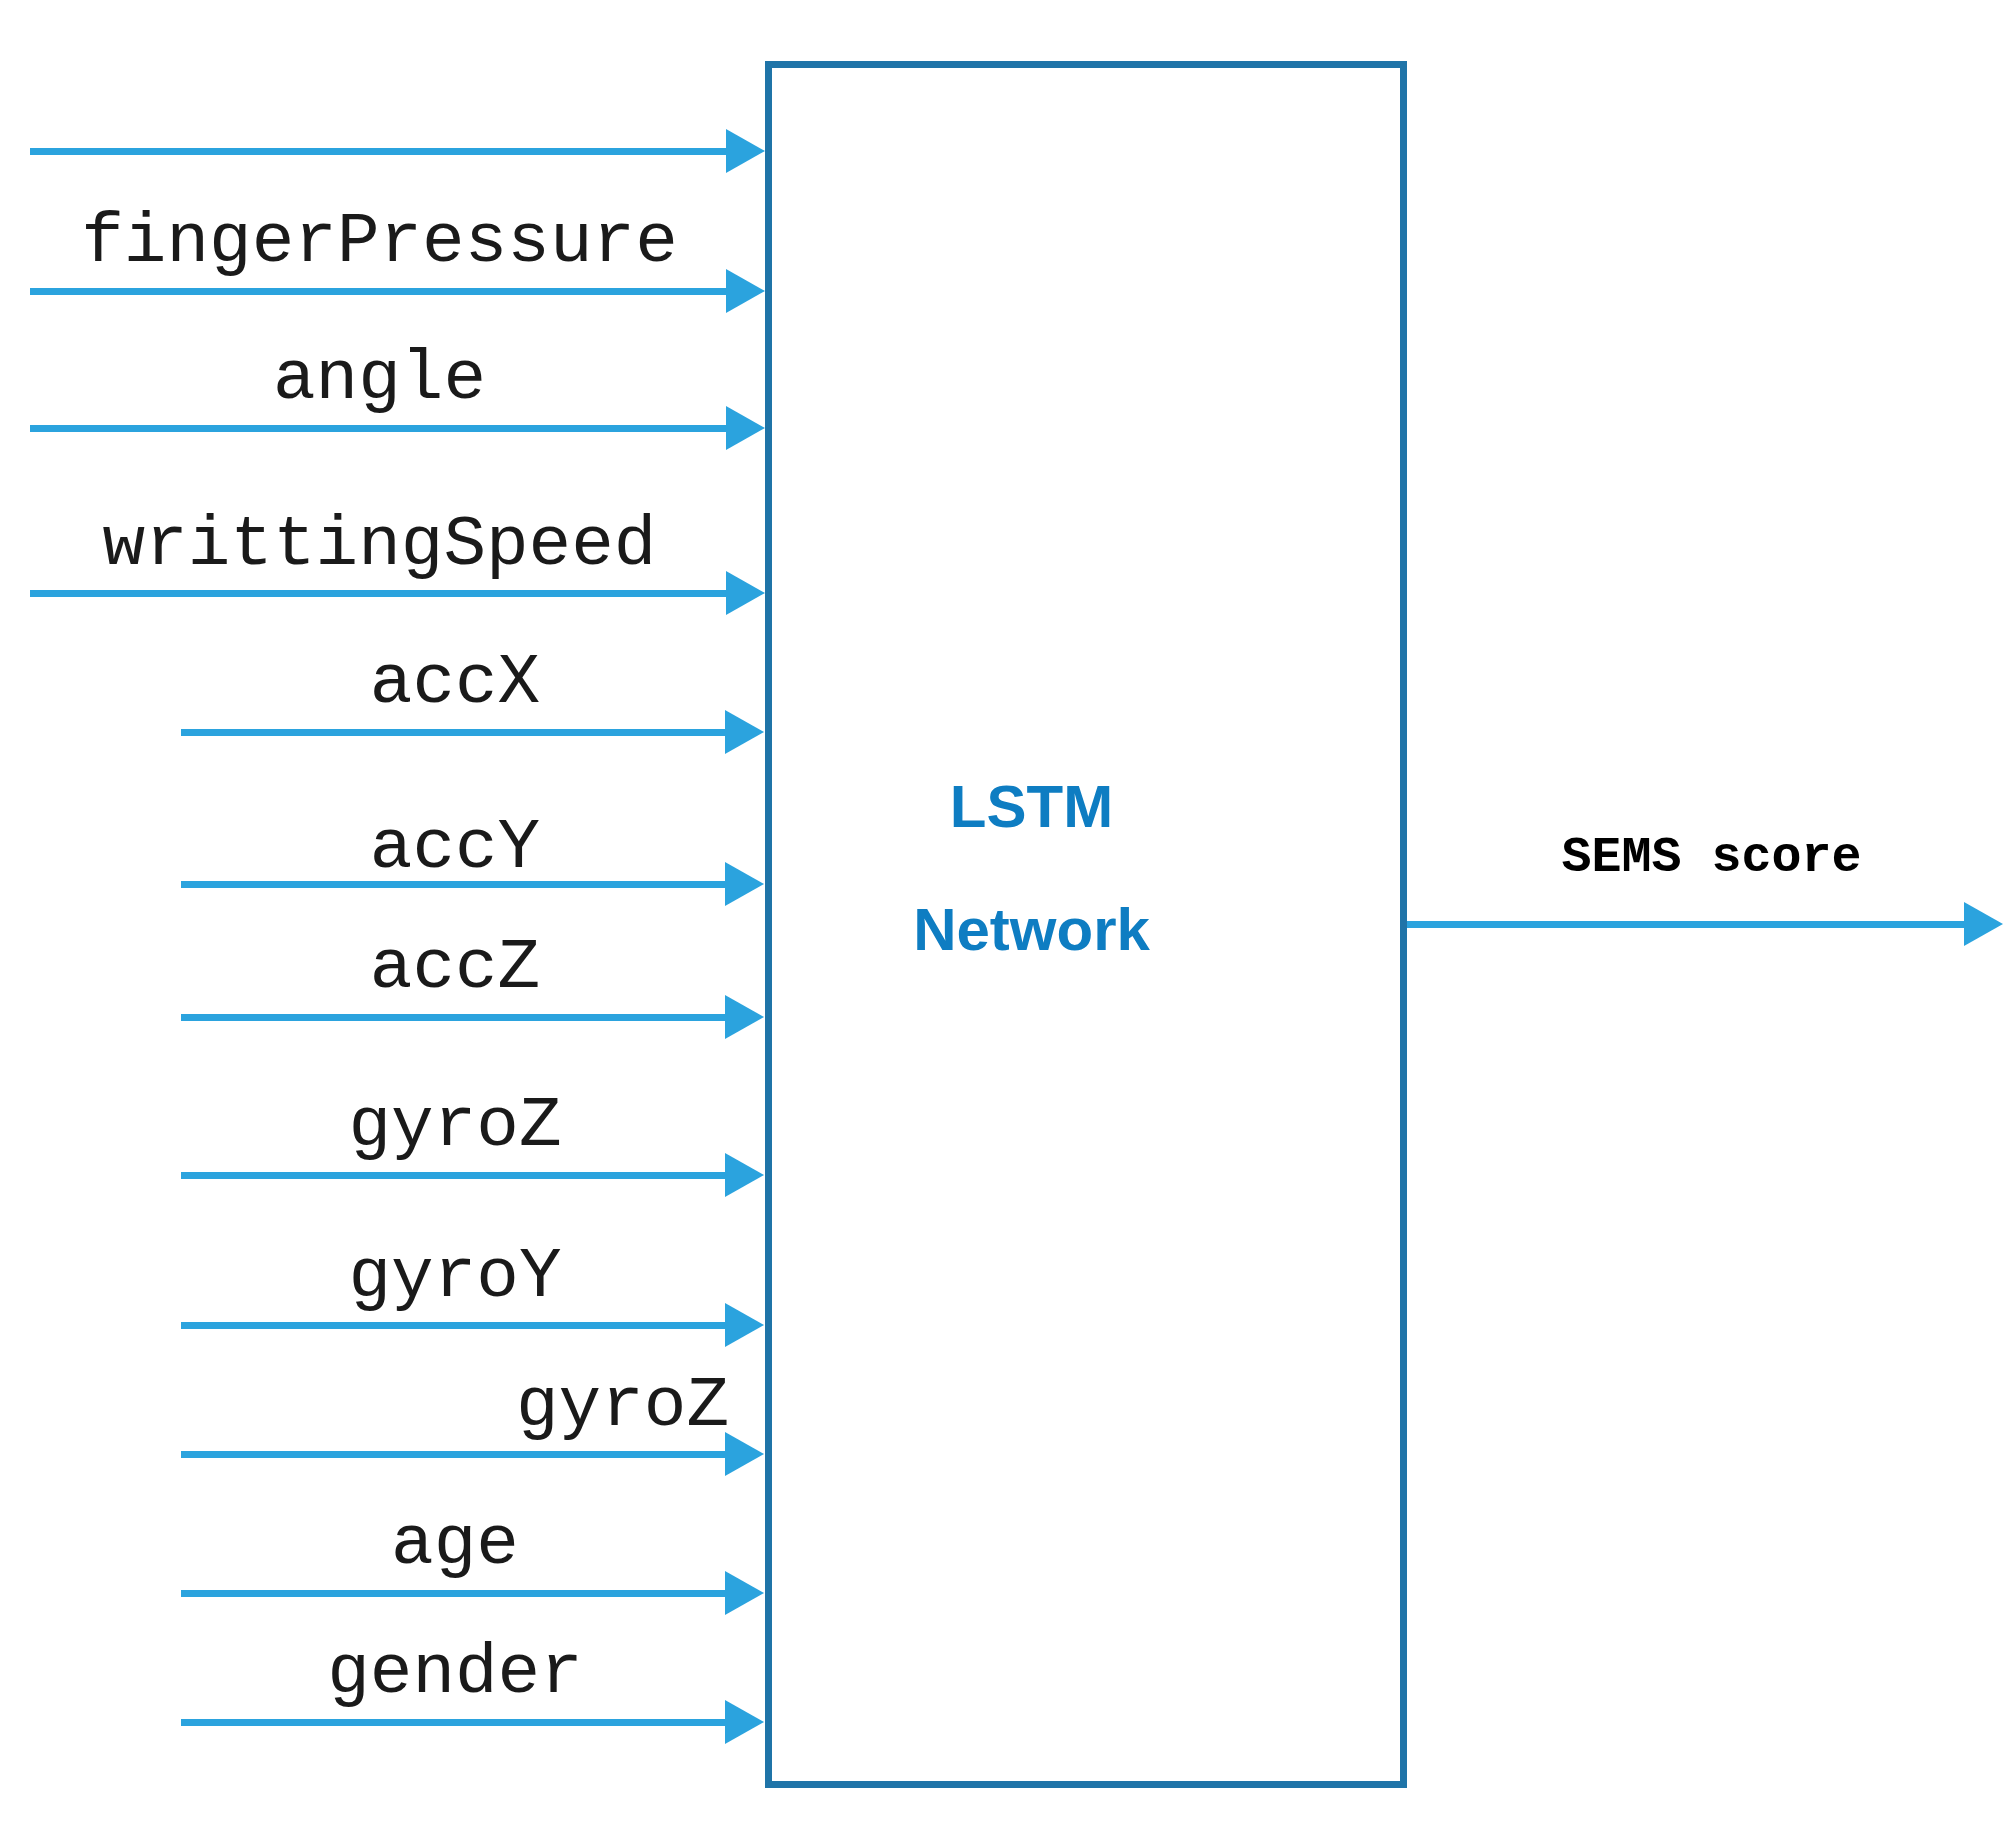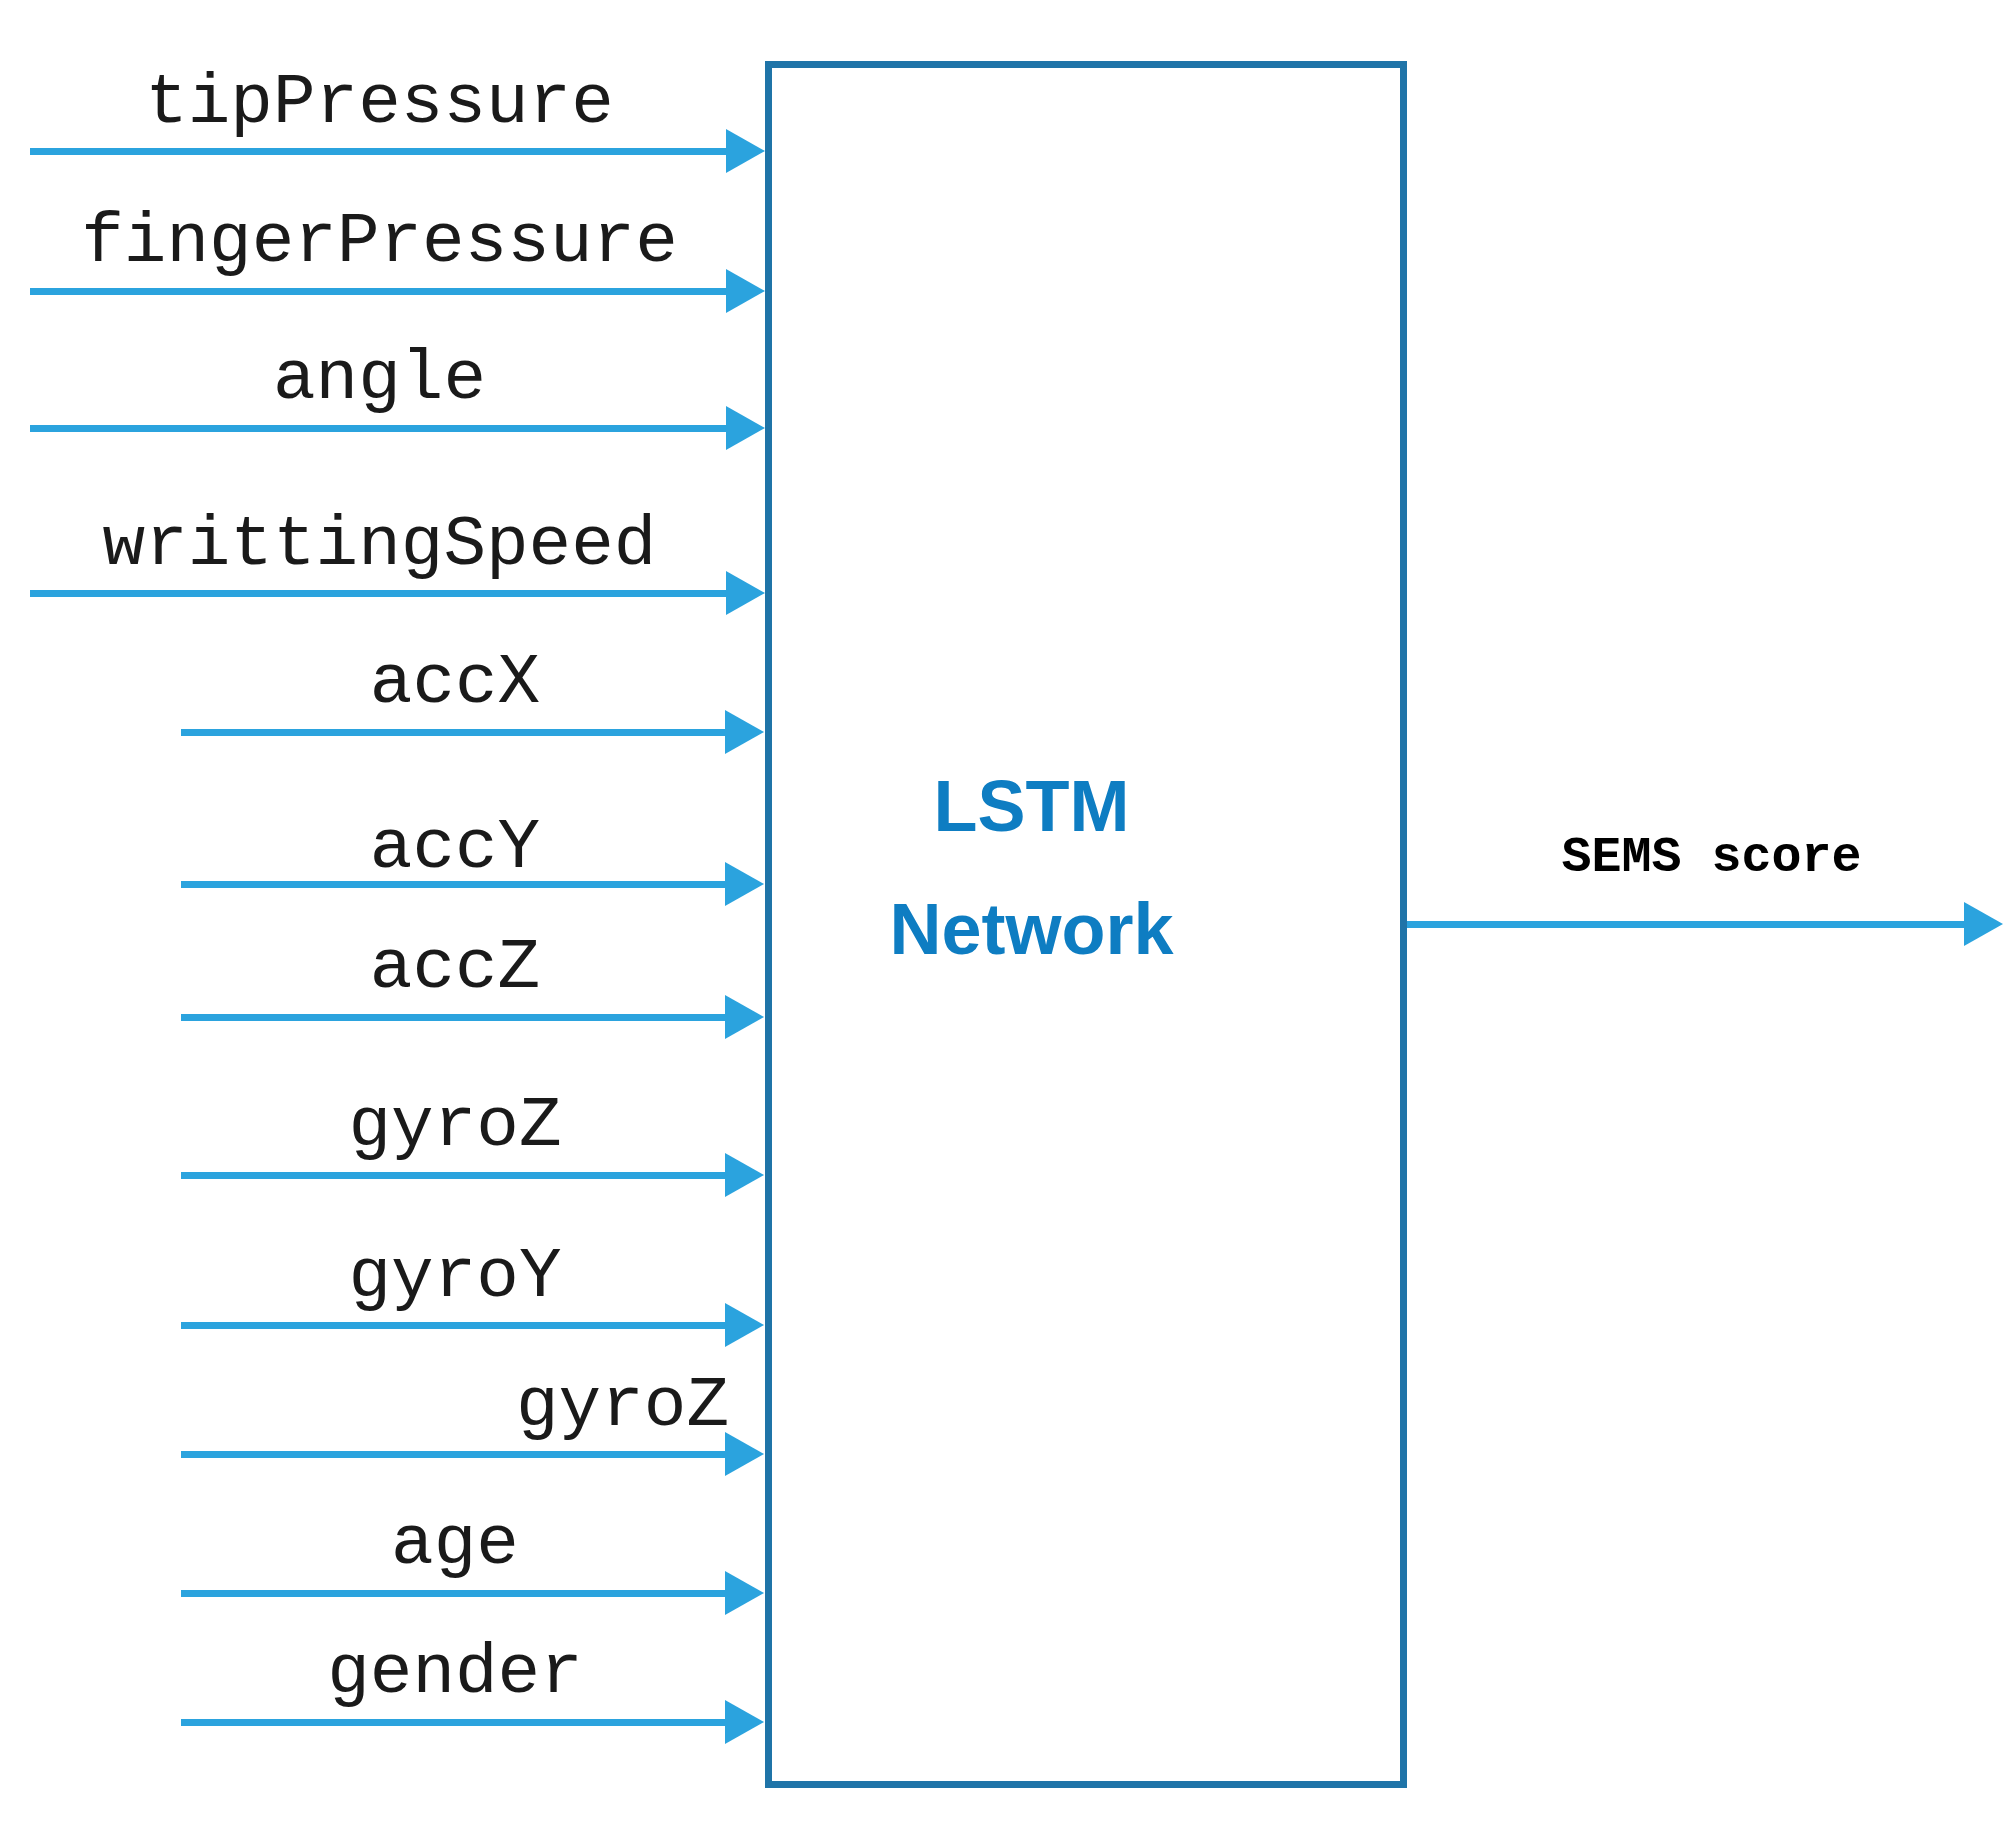--- a/index.html
+++ b/index.html
@@ -26,21 +26,21 @@
     box-sizing:border-box;
     background:#ffffff;
   }
   .net-label{
     position:absolute;
     left:765px; top:745px;
     width:533px;
     text-align:center;
     font-family:"Liberation Sans", sans-serif;
     font-weight:700;
-    font-size:72px;
+    font-size:60px;
     line-height:123px;
     color:var(--nettext);
   }
   
   .in-line{
     position:absolute;
     height:6.7px;
     background:var(--arrow);
   }
   .head{
@@ -74,21 +74,20 @@
 <body>
 
 <div class="canvas">
 
   <div class="net-box"></div>
   <div class="net-label">
     <div>LSTM</div>
     <div>Network</div>
   </div>
 
-  <div class="in-label" style="left:29.5px;  top:61px;   width:700px;">tipPressure</div>
   <div class="in-label" style="left:29.5px;  top:200px;  width:700px;">fingerPressure</div>
   <div class="in-label" style="left:29.5px;  top:337px;  width:700px;">angle</div>
   <div class="in-label" style="left:29.5px;  top:503px;  width:700px;">writtingSpeed</div>
   <div class="in-label" style="left:181px; top:641px;  width:548px;">accX</div>
   <div class="in-label" style="left:181px; top:806px;  width:548px;">accY</div>
   <div class="in-label" style="left:181px; top:926px; width:548px;">accZ</div>
   <div class="in-label" style="left:181px; top:1084px; width:548px;">gyroZ</div>
   <div class="in-label" style="left:181px; top:1235px; width:548px;">gyroY</div>
   <div class="in-label" style="left:181px; top:1364px; width:548px;text-align:right;">gyroZ</div>
   <div class="in-label" style="left:181px; top:1502px; width:548px;">age</div>

